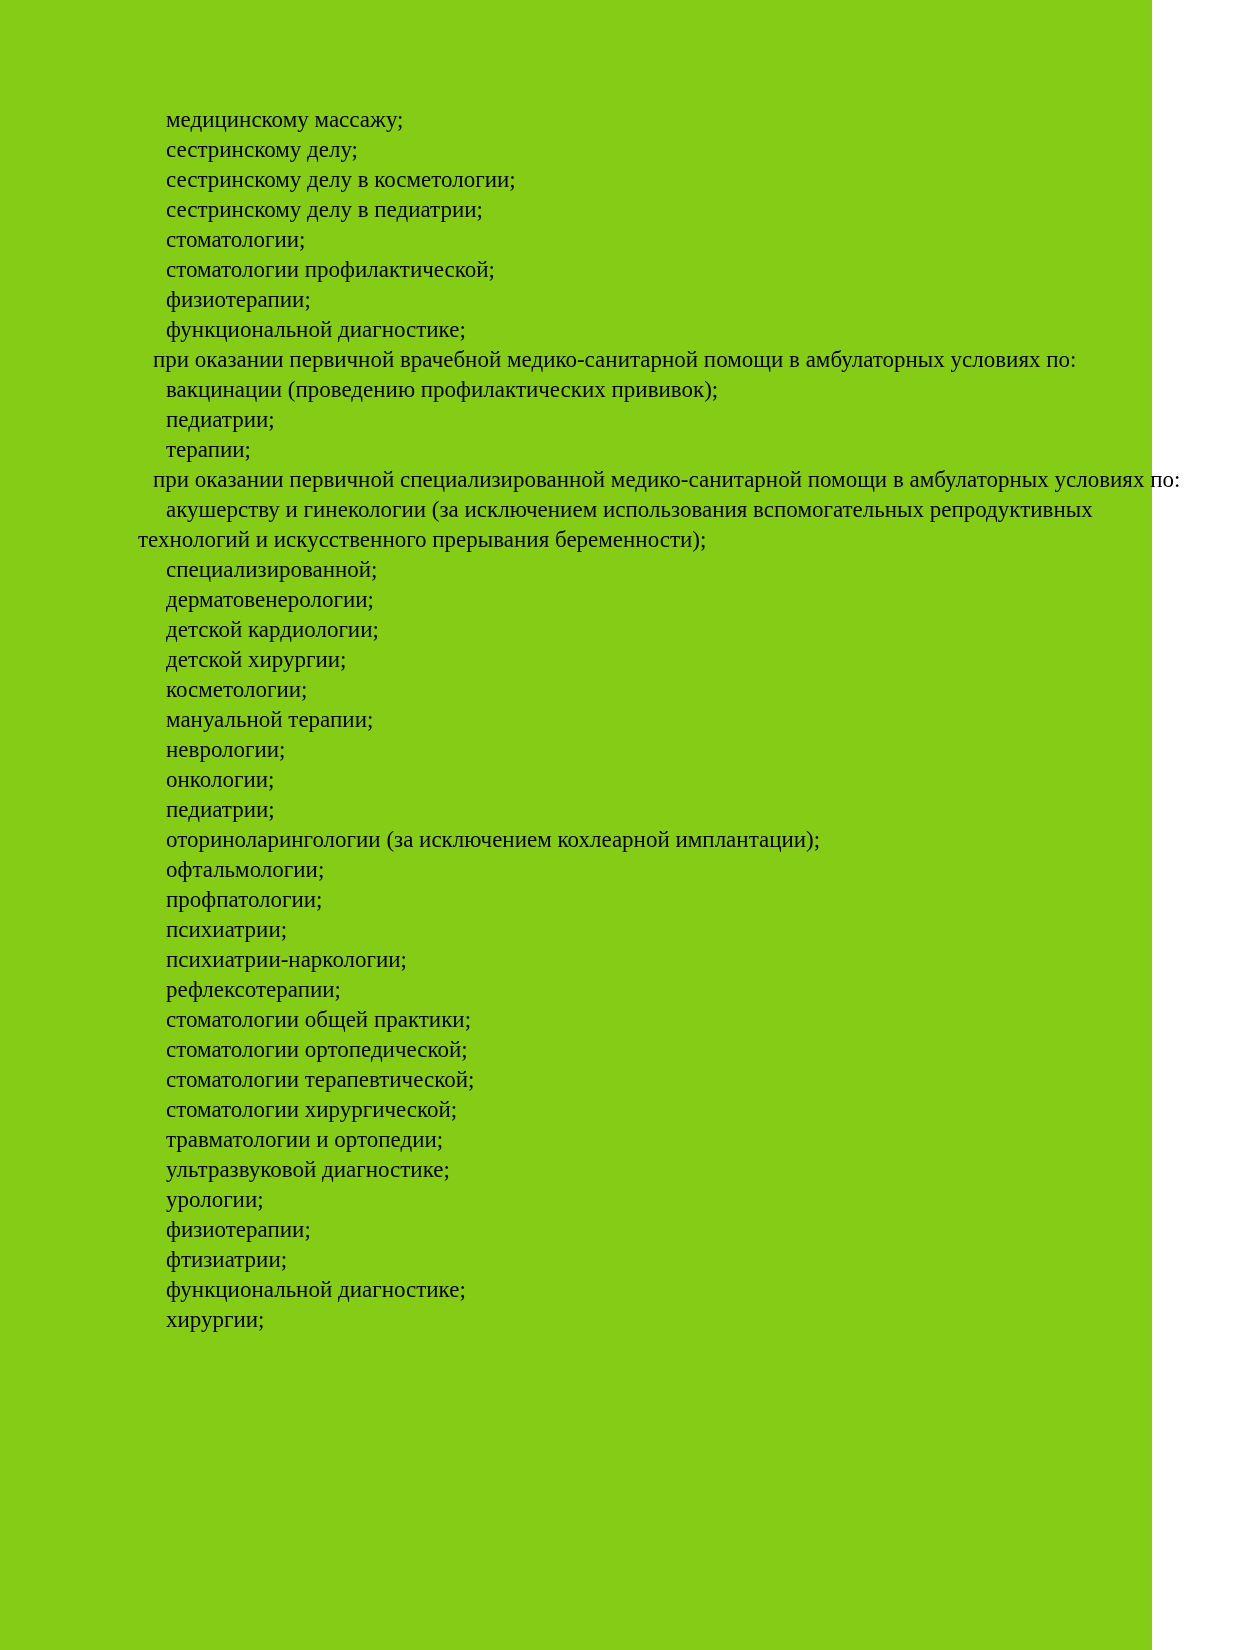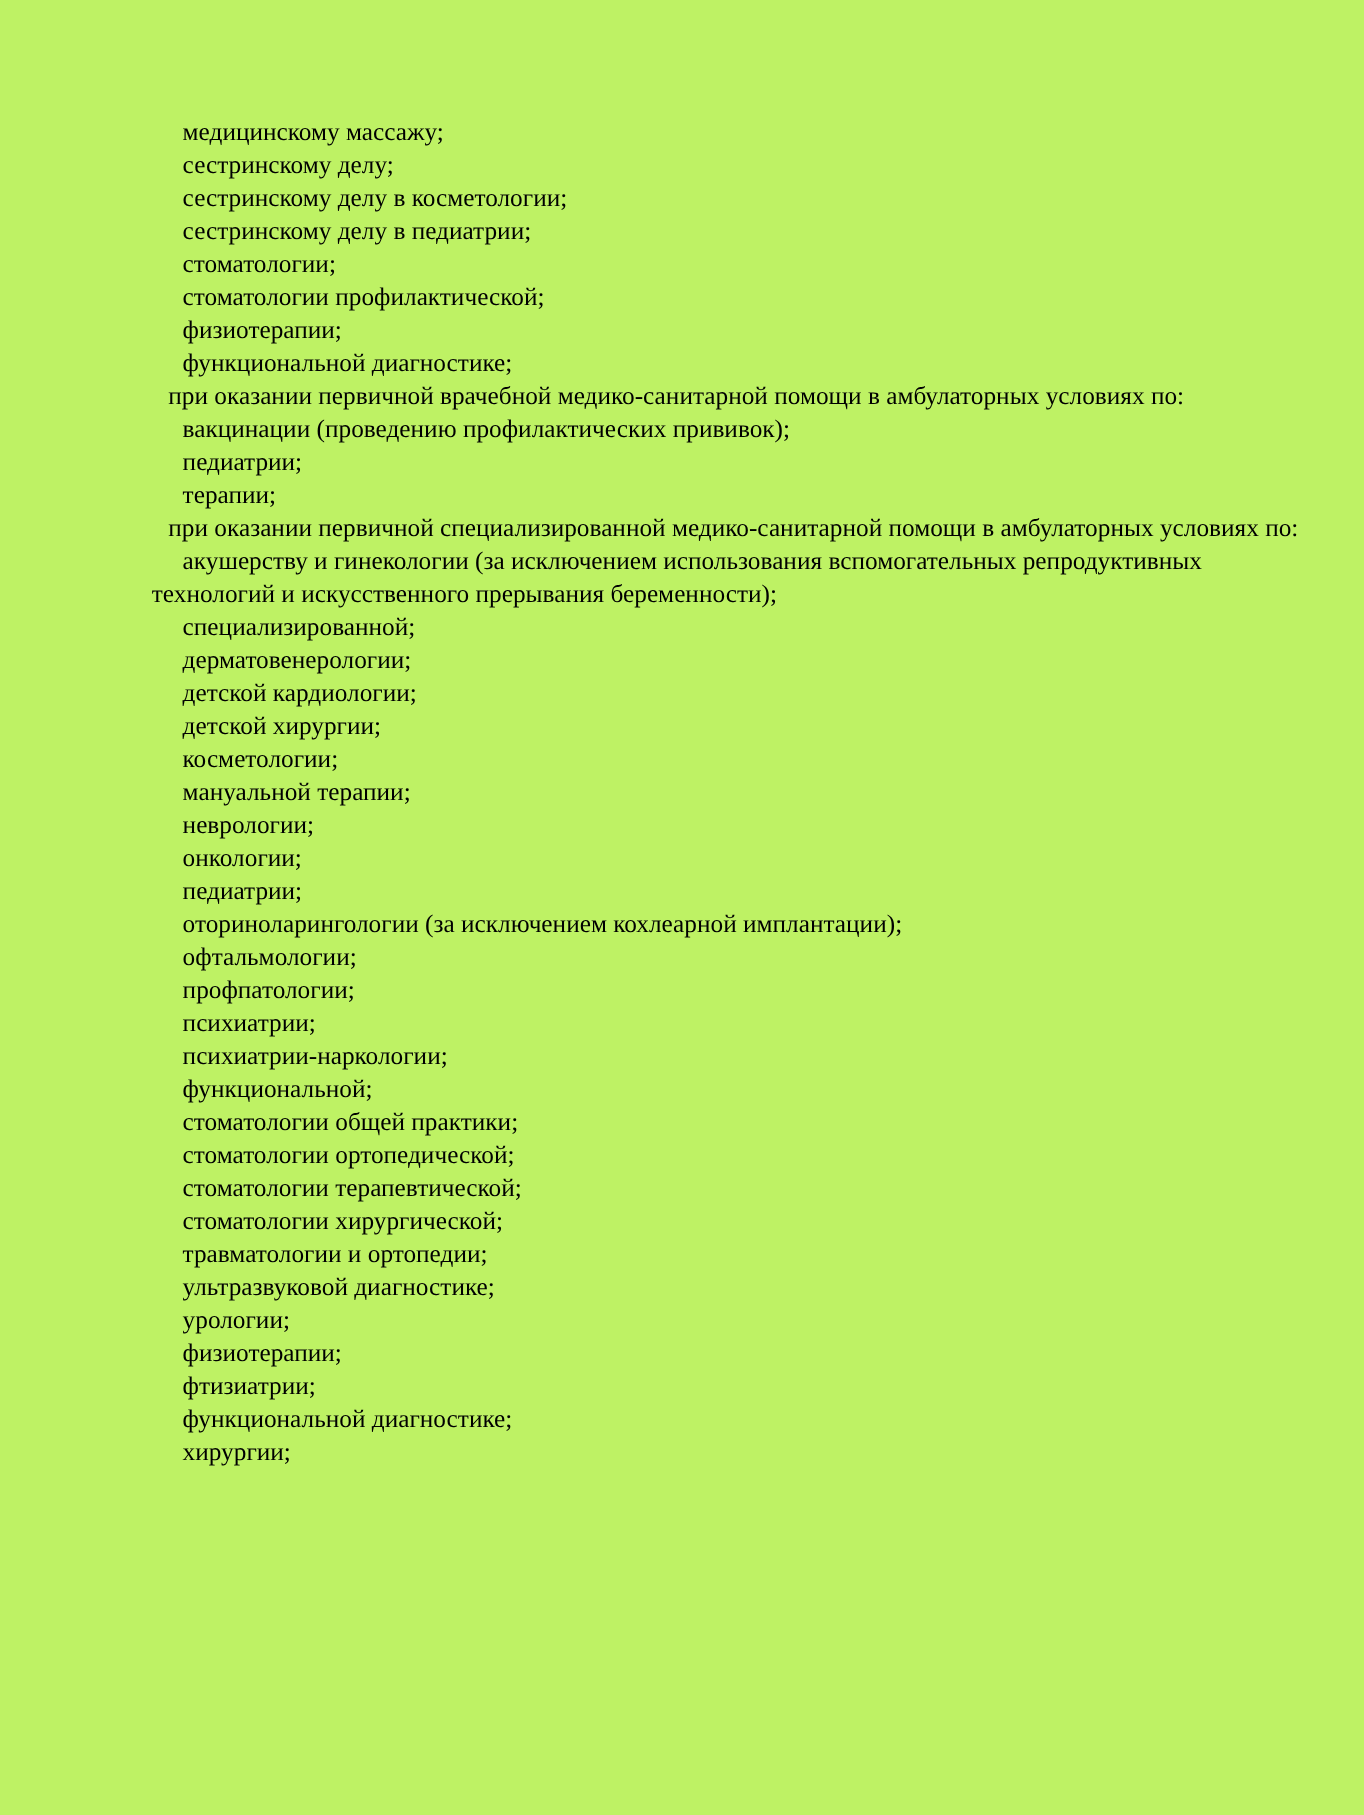--- a/index.html
+++ b/index.html
@@ -7,23 +7,23 @@
     padding: 0;
     background: #ffffff;
   }
   body {
     width: 1240px;
     height: 1650px;
     overflow: hidden;
   }
   .page {
     position: relative;
-    width: 1240px;
+    width: 1152px;
     height: 1650px;
-    background: #bef264;
+    background: #84cc16;
   }
   .text-block {
     position: absolute;
     left: 138px;
     top: 105px;
     width: 1050px;
     font-family: "Liberation Serif", "DejaVu Serif", serif;
     font-size: 23px;
     line-height: 30px;
     color: #000000;
@@ -66,21 +66,21 @@
       <p class="para item">косметологии;</p>
       <p class="para item">мануальной терапии;</p>
       <p class="para item">неврологии;</p>
       <p class="para item">онкологии;</p>
       <p class="para item">педиатрии;</p>
       <p class="para item">оториноларингологии (за исключением кохлеарной имплантации);</p>
       <p class="para item">офтальмологии;</p>
       <p class="para item">профпатологии;</p>
       <p class="para item">психиатрии;</p>
       <p class="para item">психиатрии-наркологии;</p>
-      <p class="para item">функциональной;</p>
+      <p class="para item">рефлексотерапии;</p>
       <p class="para item">стоматологии общей практики;</p>
       <p class="para item">стоматологии ортопедической;</p>
       <p class="para item">стоматологии терапевтической;</p>
       <p class="para item">стоматологии хирургической;</p>
       <p class="para item">травматологии и ортопедии;</p>
       <p class="para item">ультразвуковой диагностике;</p>
       <p class="para item">урологии;</p>
       <p class="para item">физиотерапии;</p>
       <p class="para item">фтизиатрии;</p>
       <p class="para item">функциональной диагностике;</p>

